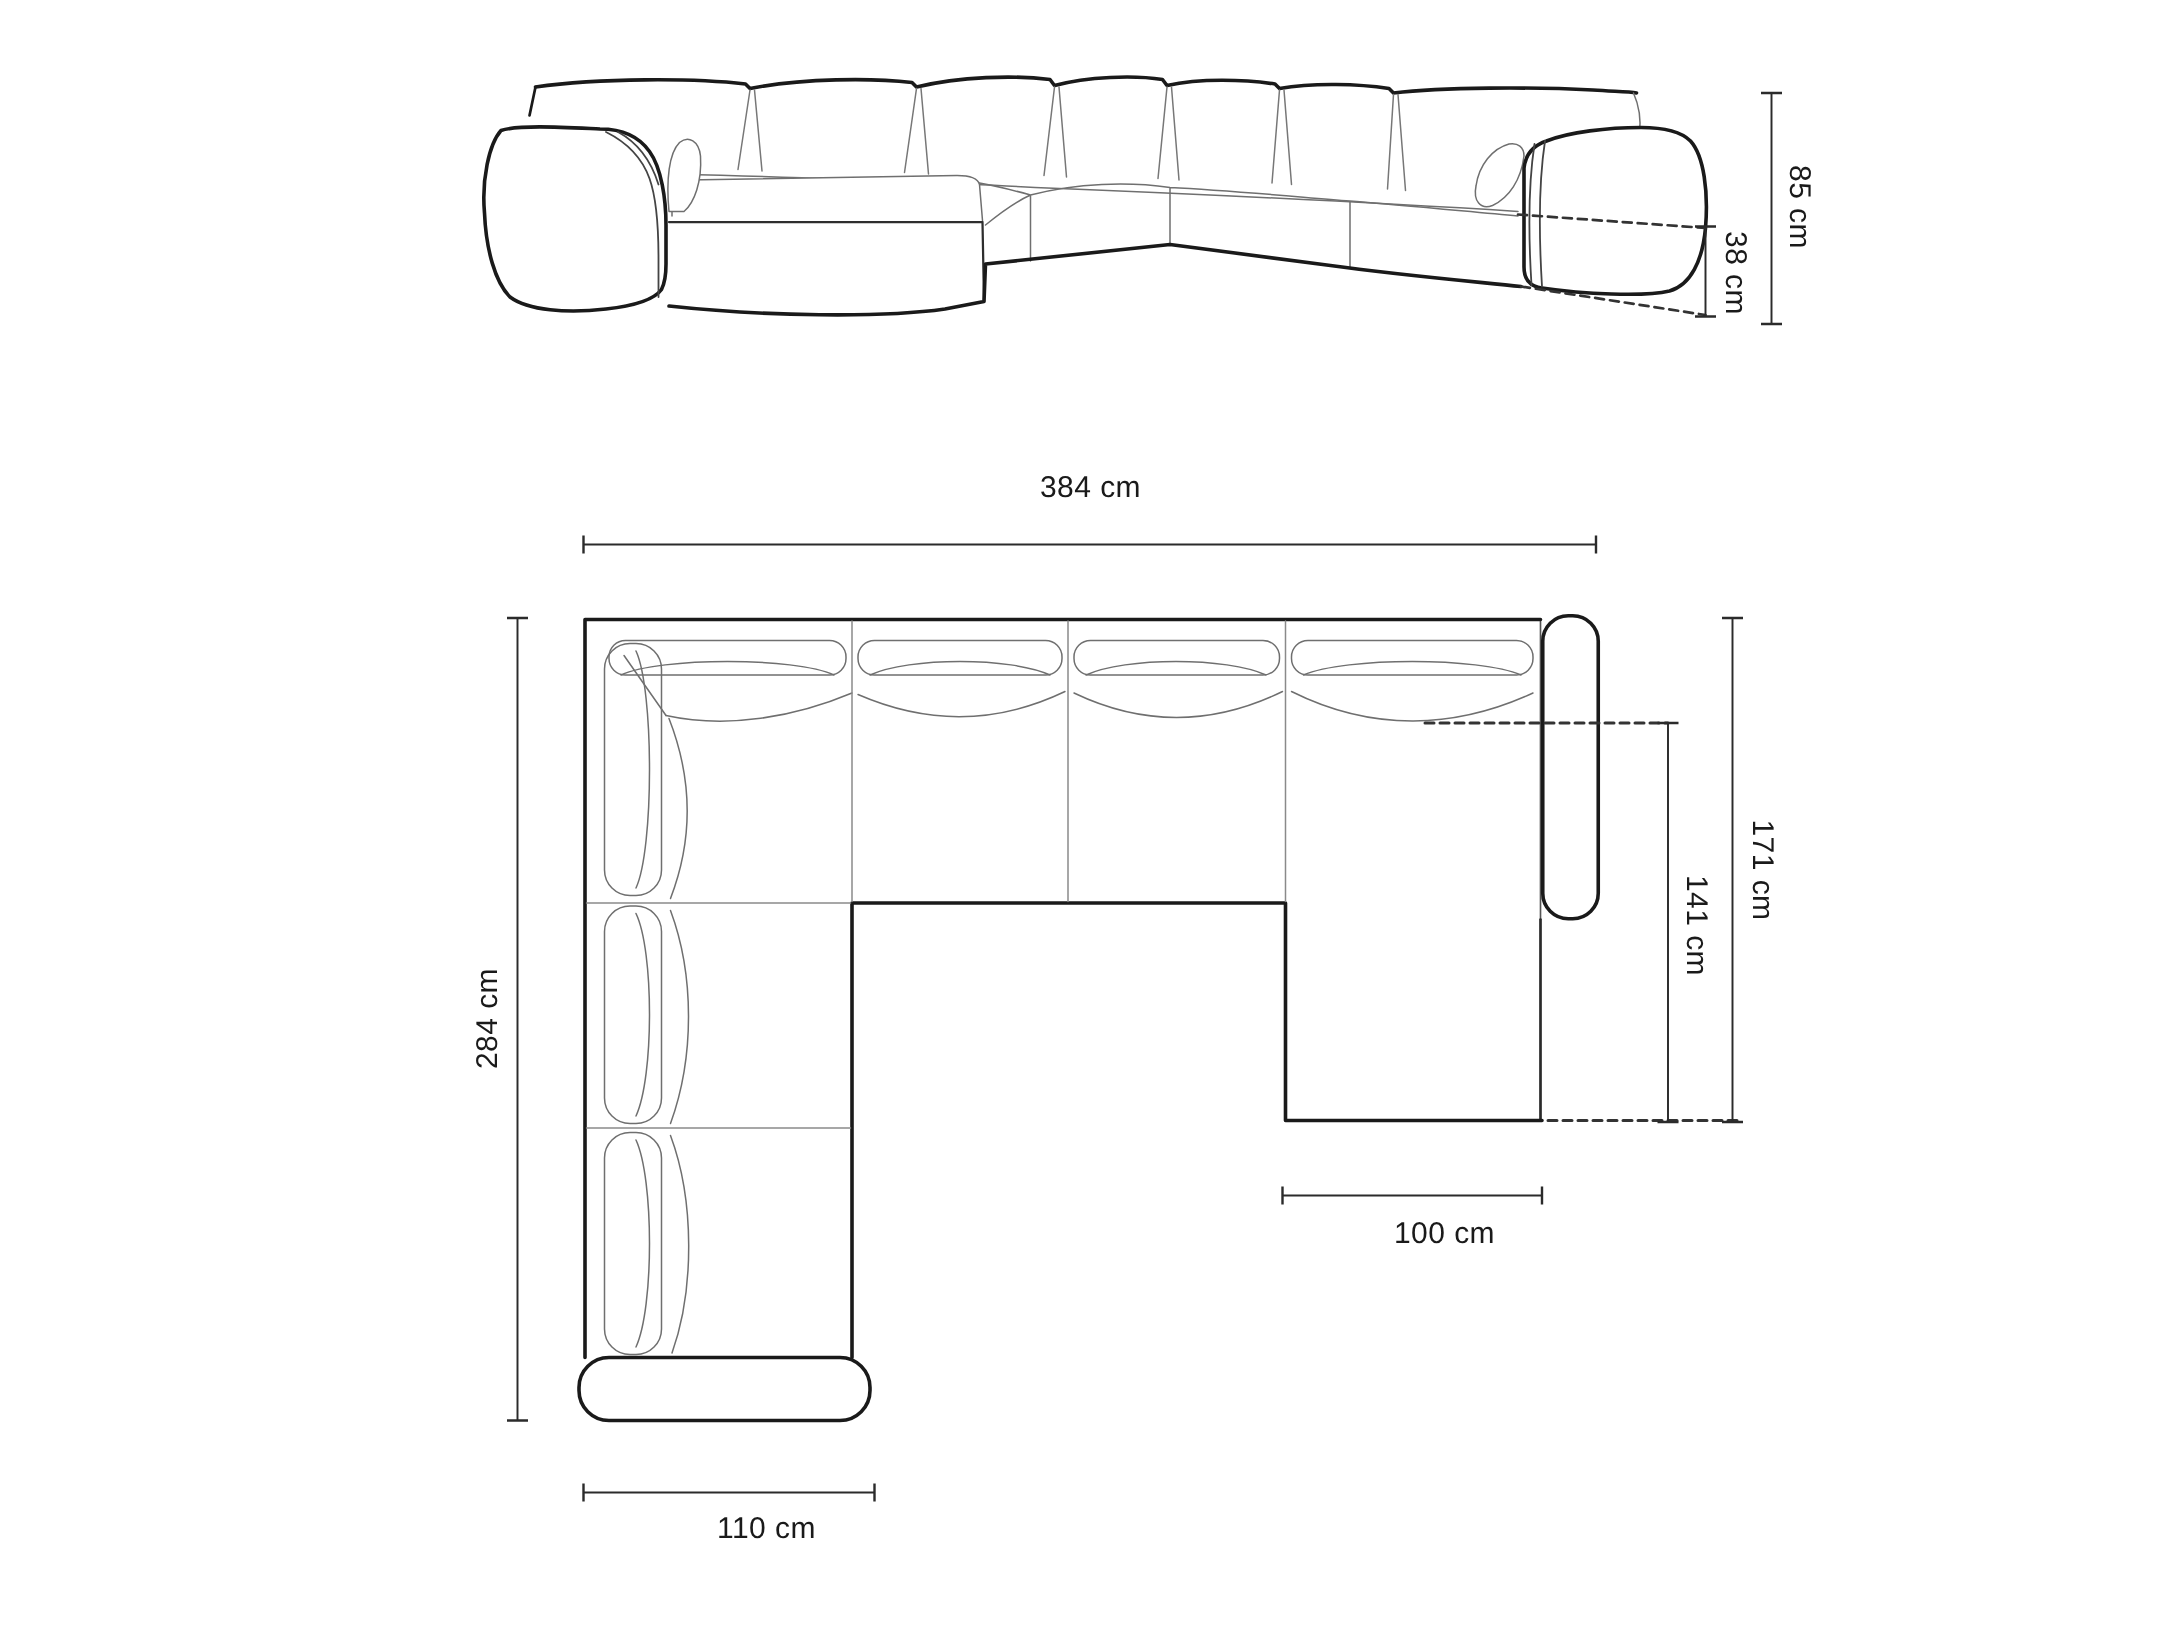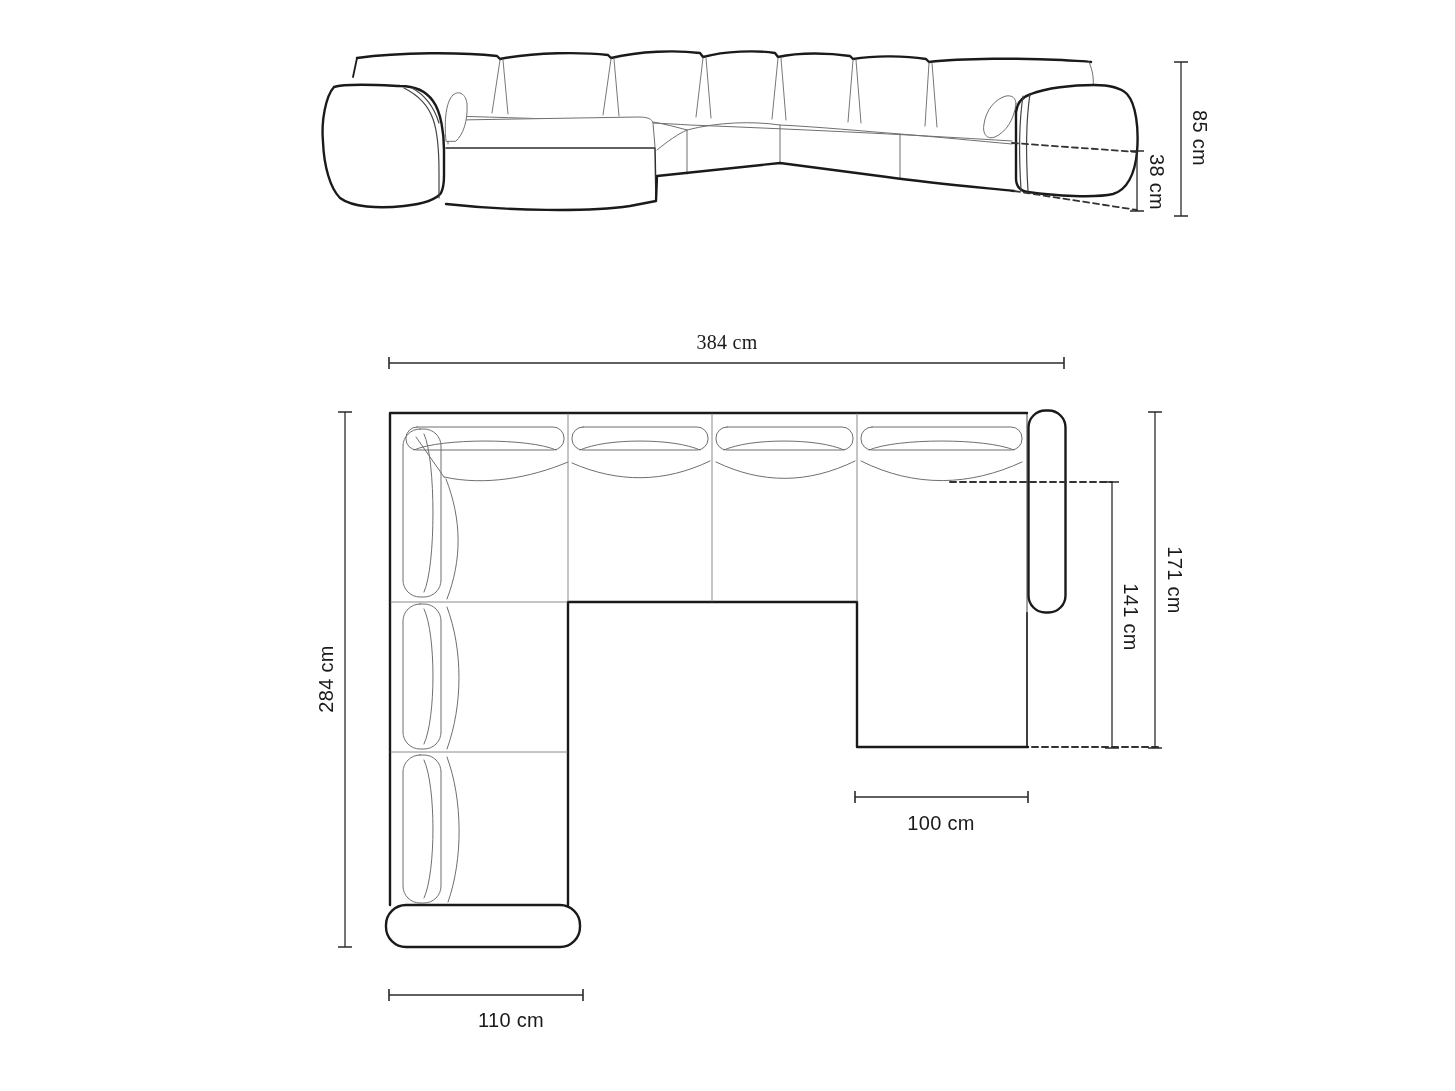--- a/index.html
+++ b/index.html
@@ -112,27 +112,27 @@
       <path d="M1105,482 L1119,482 M1105,748 L1119,748" stroke-width="1.6"></path>
 
       <path d="M1181,62 L1181,216" stroke-width="1.3"></path>
       <path d="M1174,62 L1188,62 M1174,216 L1188,216" stroke-width="1.6"></path>
 
       <path d="M1137,151 L1137,211" stroke-width="1.3"></path>
       <path d="M1130,151 L1144,151 M1130,211 L1144,211" stroke-width="1.6"></path>
     </g>
   </svg>
 
-  <div class="dim-label" style="left:727px;top:342px;font-family:Liberation Serif, serif;">384 cm</div>
+  <div class="dim-label" style="left:727px;top:326px;">384 cm</div>
 
   <div class="dim-label rotm90" style="left:326px;top:679px;">284 cm</div>
 
   <div class="dim-label" style="left:511px;top:1020px;">110 cm</div>
 
-  <div class="dim-label" style="left:941px;top:823px;">100 cm</div>
+  <div class="dim-label" style="left:963px;top:823px;">100 cm</div>
 
   <div class="dim-label rot90" style="left:1174px;top:580px;">171 cm</div>
 
   <div class="dim-label rot90" style="left:1130px;top:617px;">141 cm</div>
 
   <div class="dim-label rot90" style="left:1199px;top:138px;">85 cm</div>
 
   <div class="dim-label rot90" style="left:1156px;top:182px;">38 cm</div>
 
 </div>

